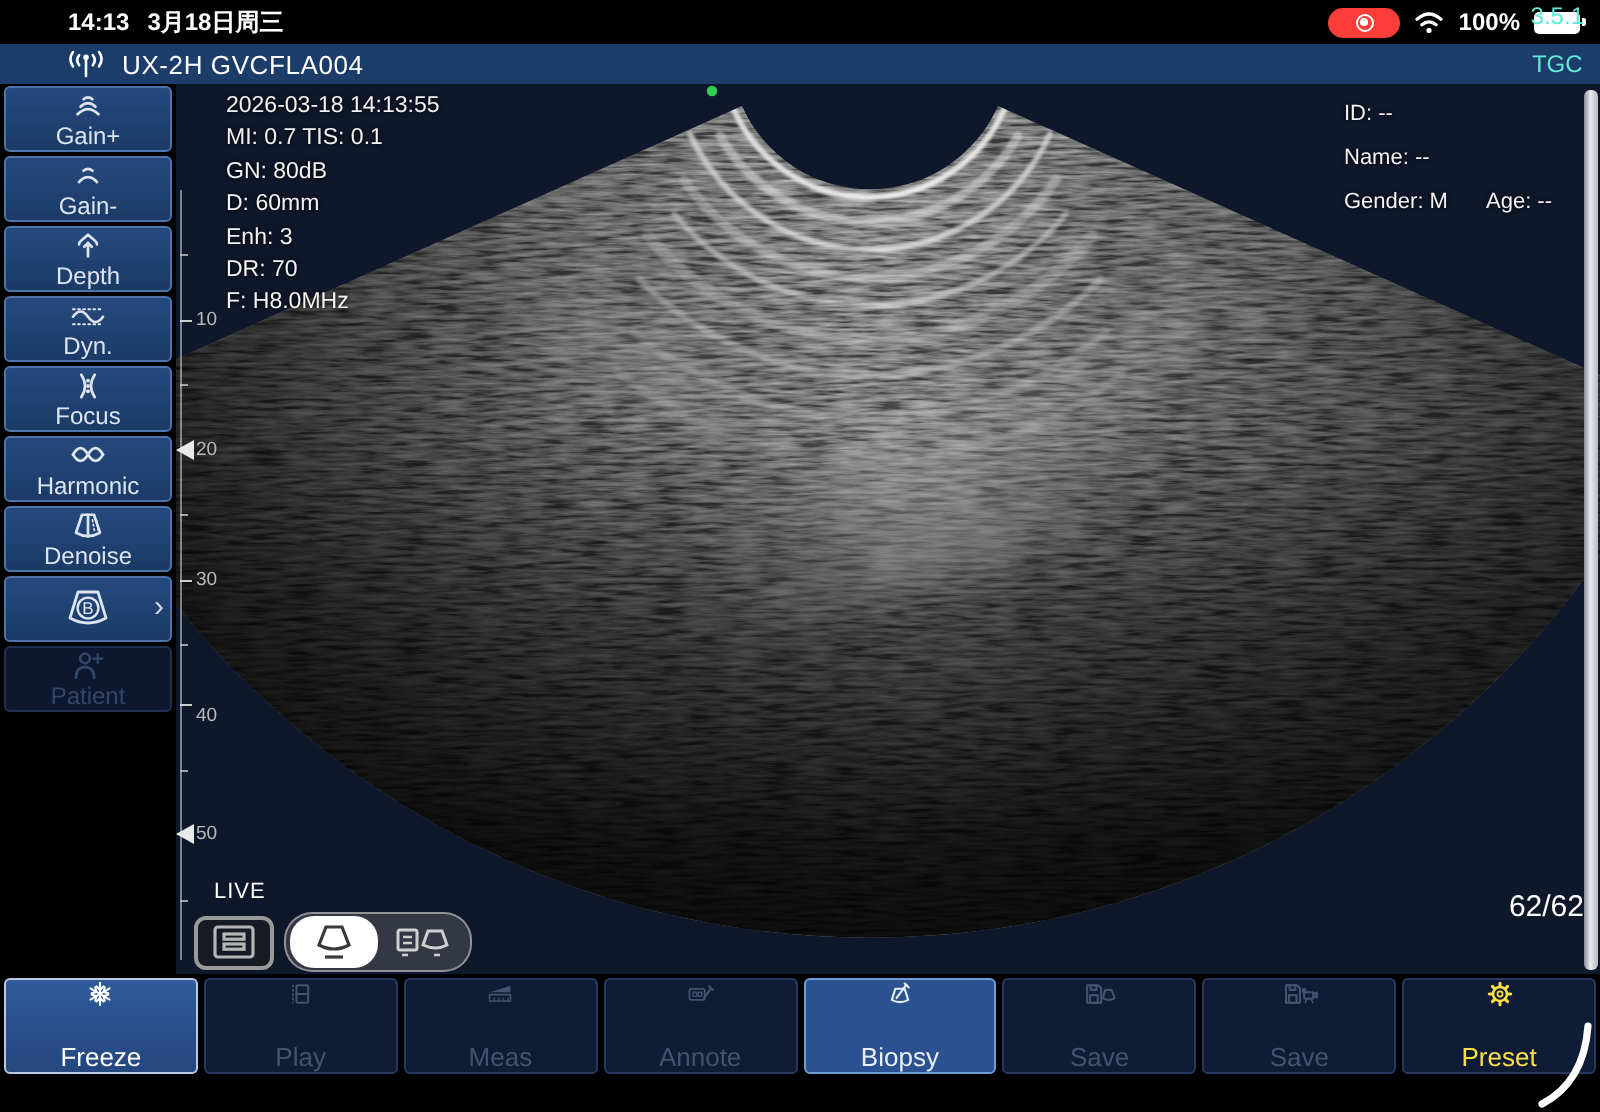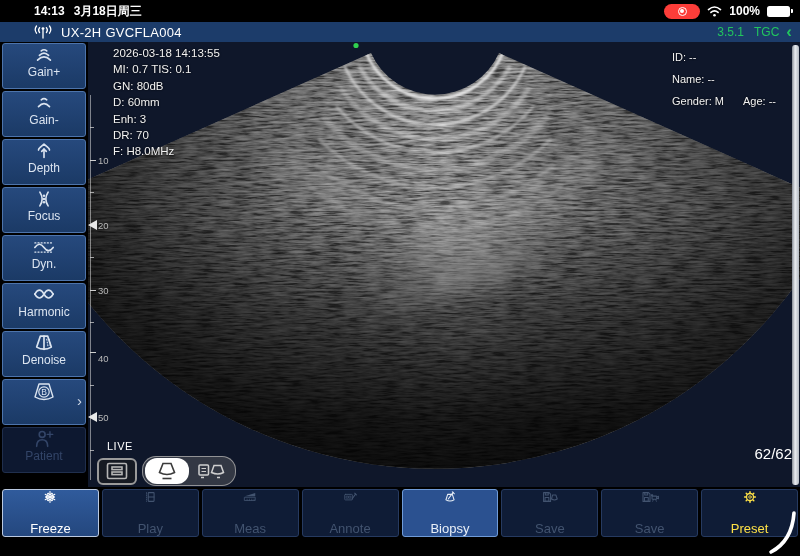--- a/index.html
+++ b/index.html
@@ -18,31 +18,31 @@
   .rec-dot { width:9px; height:9px; border:1.5px solid #fff; border-radius:50%; position:relative; }
   .rec-dot::after { content:""; position:absolute; inset:1.6px; background:#fff; border-radius:50%; }
   .battery { width:23px; height:11px; background:#fff; border-radius:2.5px; position:relative; }
   .battery::after { content:""; position:absolute; right:-3px; top:3.5px; width:2px; height:4px;
     background:#fff; border-radius:0 1px 1px 0; }
 
   
   .titlebar { position:absolute; top:22px; left:0; right:0; height:20px; background:#1c3c6a;
     display:flex; align-items:center; color:#fff; padding:0 8px 0 33px; }
   .tb-title { font-size:13px; letter-spacing:.3px; margin-left:8px; }
-  .tb-right { margin-left:auto; display:flex; align-items:center; gap:10px; font-size:12px; color:#22c55e; }
+  .tb-right { margin-left:auto; display:flex; align-items:center; gap:10px; font-size:12px; color:#5eead4;flex-direction:column; }
   .tb-chev { font-size:17px; line-height:14px; font-weight:bold; margin-left:-3px; }
 
   
   .main { position:absolute; top:42px; left:0; width:800px; height:445px; display:flex; background:#000; }
 
   
   .sidebar { width:88px; background:#000; display:flex; flex-direction:column; gap:2px; padding-top:1px; }
-  .sbtn { height:46px; margin:0 2px; background:linear-gradient(#26497d,#1b3a66);
+  .sbtn { height:33px; margin:0 2px; background:linear-gradient(#26497d,#1b3a66);
     border:1px solid #4d74ab; border-radius:3px; color:#dbe4f0; display:flex;
-    flex-direction:column; align-items:center; justify-content:flex-start; font-size:12px;
+    flex-direction:column; align-items:center; justify-content:center; font-size:12px;
     position:relative; cursor:pointer; }
   .sbtn svg { display:block; }
   .sbtn .lbl { margin-top:-1px; }
   .sbtn.disabled { background:#0d1830; border-color:#202f4d; color:#334568; }
   .sbtn .chev { position:absolute; right:3px; top:50%; transform:translateY(-58%);
     font-size:15px; color:#cfd9e8; }
   .icon { stroke:currentColor; fill:none; stroke-width:1.8; stroke-linecap:round; stroke-linejoin:round; }
 
   
   .canvas { position:relative; width:712px; height:445px; background:#0f172a; overflow:hidden; }
@@ -164,38 +164,38 @@
         <svg class="icon" width="28" height="22" viewBox="0 0 28 24">
           <path d="M8 11 Q8 9.5 9.5 8.3 L14 4.5 L18.5 8.3 Q20 9.5 20 11"></path>
           <path d="M14 10 L14 19"></path>
             <path d="M11.5 12.5 L14 10 L16.5 12.5"></path>
         </svg>
         <span class="lbl">Depth</span>
       </div>
 
       <div class="sbtn">
         <svg class="icon" width="28" height="22" viewBox="0 0 28 24">
+          <path d="M4 7.5 H24" stroke-width="1.3" stroke-dasharray="1.2 2.2"></path>
+          <path d="M4 17.5 H24" stroke-width="1.3" stroke-dasharray="1.2 2.2"></path>
+          <path d="M4 12.5 Q9 5.5 14 12.5 Q19 19.5 24 12.5"></path>
+        </svg>
+        <span class="lbl">Dyn.</span>
+      </div>
+
+      <div class="sbtn">
+        <svg class="icon" width="28" height="22" viewBox="0 0 28 24">
           <path d="M9.5 4.5 Q14.5 12 9.5 19.5"></path>
             <path d="M18.5 4.5 Q13.5 12 18.5 19.5"></path>
           <g fill="currentColor" stroke="none">
               <circle cx="14" cy="8.5" r="1.3"></circle>
               <circle cx="14" cy="12" r="1.3"></circle>
               <circle cx="14" cy="15.5" r="1.3"></circle>
             </g>
         </svg>
         <span class="lbl">Focus</span>
-      </div>
-
-      <div class="sbtn">
-        <svg class="icon" width="28" height="22" viewBox="0 0 28 24">
-          <path d="M4 7.5 H24" stroke-width="1.3" stroke-dasharray="1.2 2.2"></path>
-          <path d="M4 17.5 H24" stroke-width="1.3" stroke-dasharray="1.2 2.2"></path>
-          <path d="M4 12.5 Q9 5.5 14 12.5 Q19 19.5 24 12.5"></path>
-        </svg>
-        <span class="lbl">Dyn.</span>
       </div>
 
       <div class="sbtn">
         <svg class="icon" width="28" height="22" viewBox="0 0 28 24">
           <path d="M4 11 Q9 2.5 14 11 Q19 19.5 24 11"></path>
           <path d="M4 11 Q9 19.5 14 11 Q19 2.5 24 11"></path>
         </svg>
         <span class="lbl">Harmonic</span>
       </div>
 

